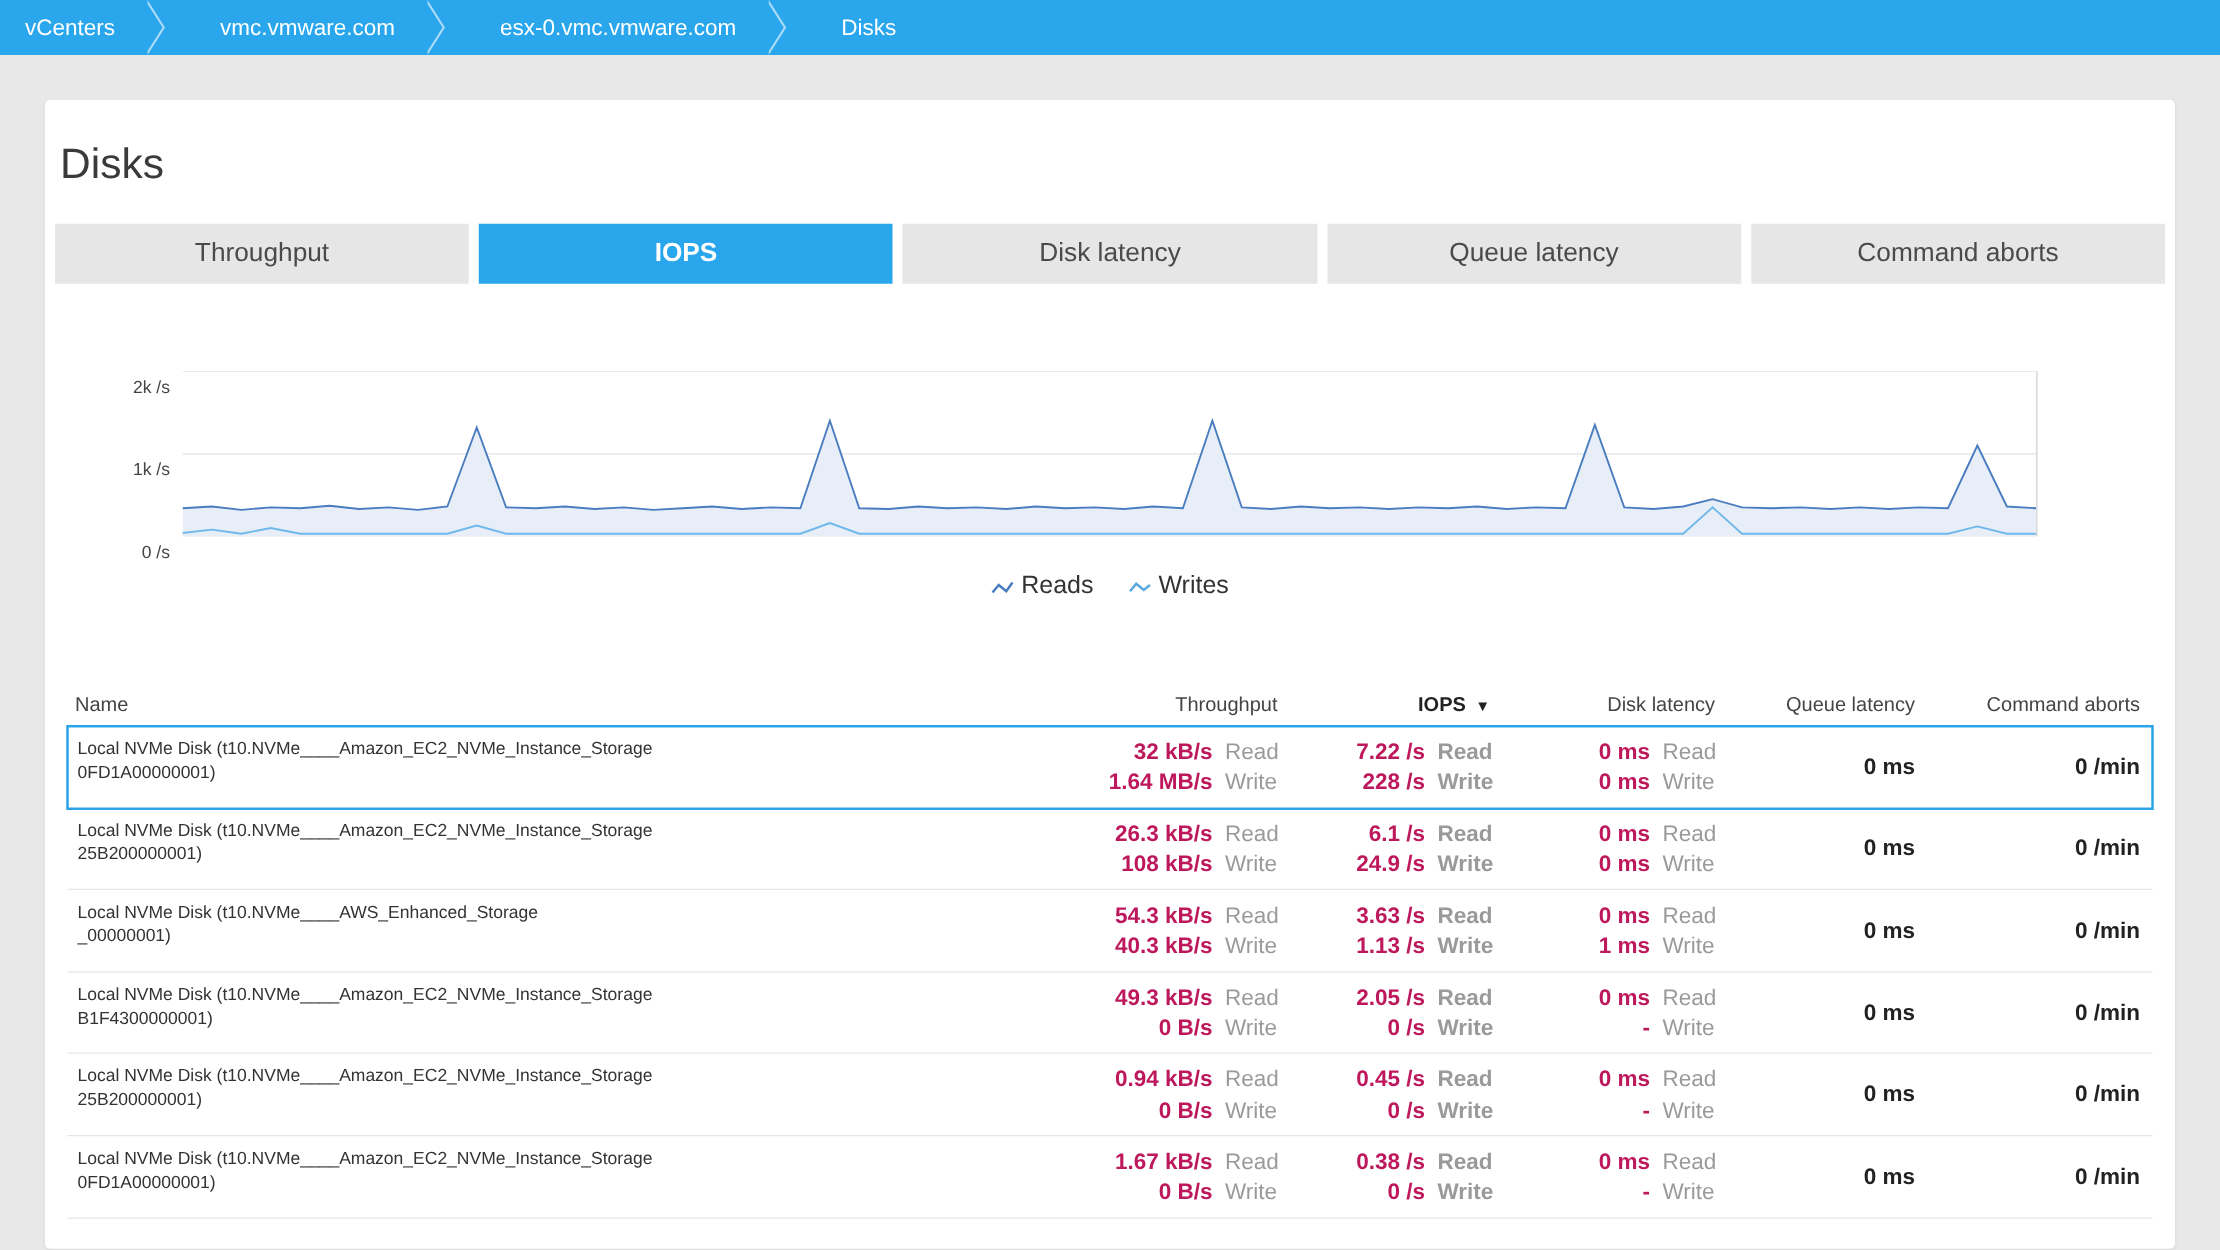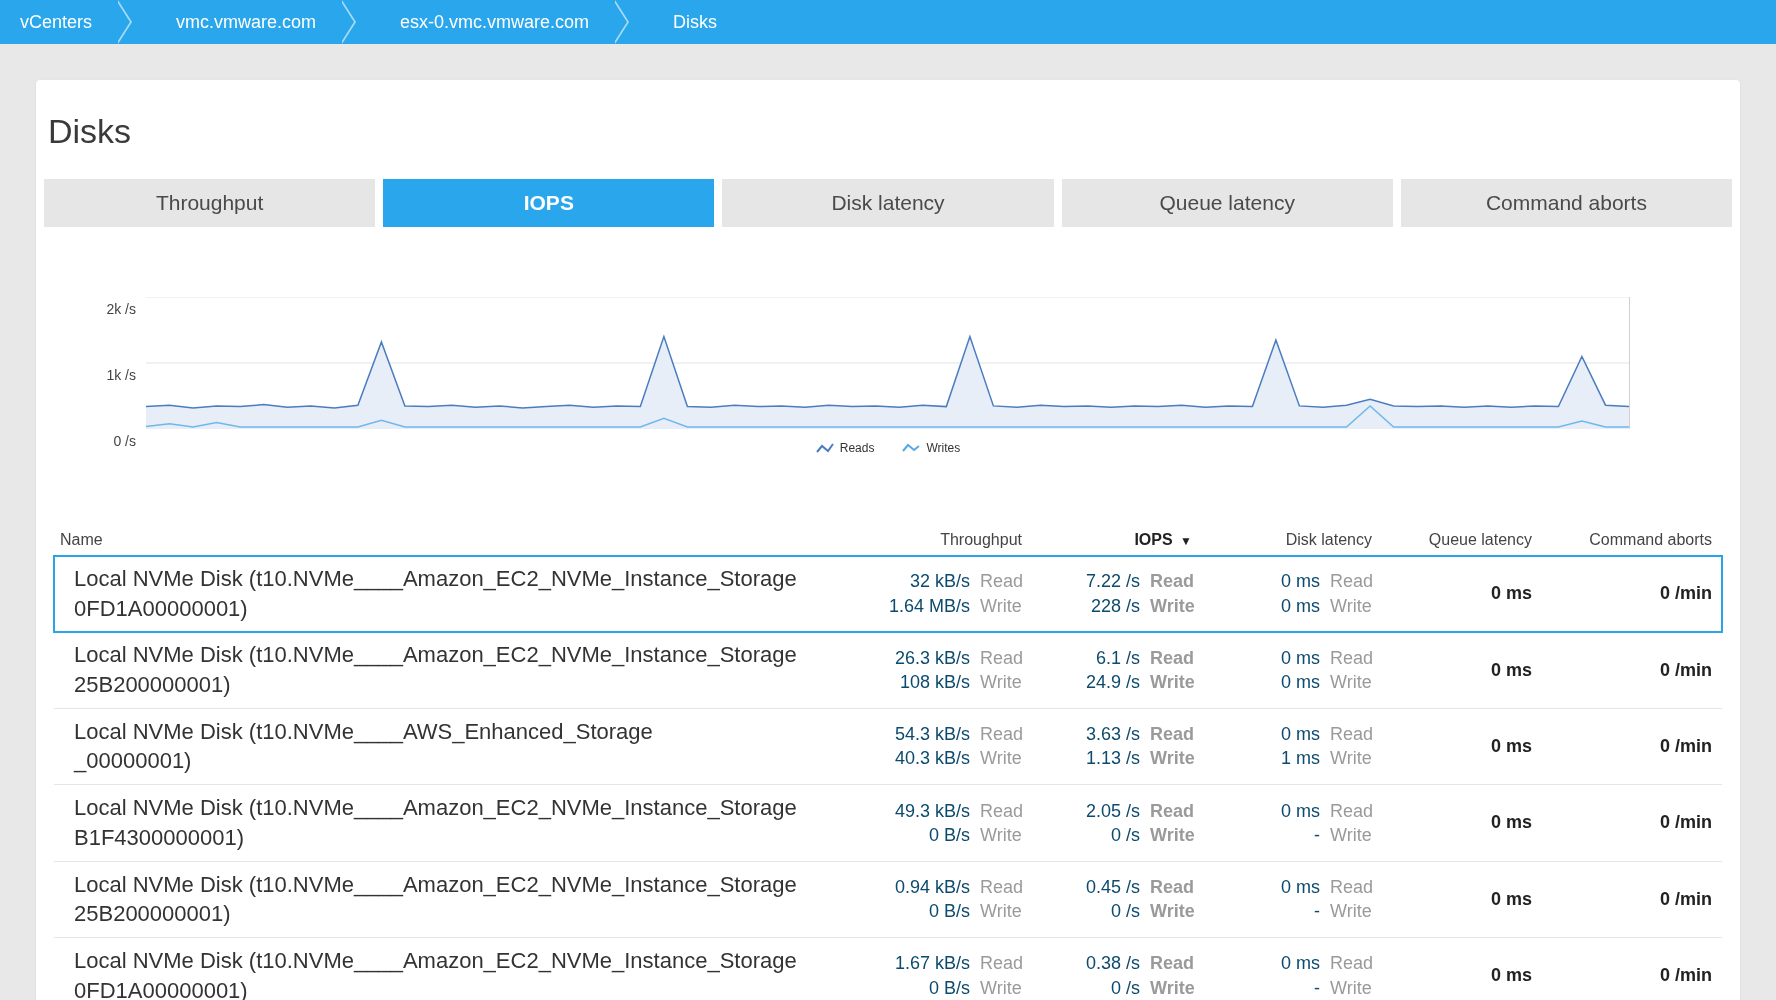--- a/index.html
+++ b/index.html
@@ -25,39 +25,39 @@
 
   
   .chart-area { padding: 70px 110px 10px 110px; }
   .chart-frame { position: relative; }
   .yaxis { position: absolute; left: -70px; top: 12px; height: 132px; width: 60px; }
   .ytick { position: absolute; right: 0; font-size: 14px; color: #444; transform: translateY(-50%); }
   .plot { position: relative; height: 132px; border-right: 1px solid #d0d0d0; border-bottom: 1px solid #d0d0d0; }
   .plot svg { position: absolute; left: 0; top: 0; }
   .xaxis { display: flex; justify-content: space-between; margin: 10px 0 0 0; }
   .xtick { font-size: 15px; color: #444; text-align: center; width: 1px; white-space: nowrap; display:flex; justify-content:center; }
-  .legend { display: flex; gap: 28px; justify-content: center; margin-top: 12px; font-size: 12px; color: #333; }
+  .legend { display: flex; gap: 28px; justify-content: center; margin-top: 28px; font-size: 20px; color: #333; }
   .legend span svg { vertical-align: -2px; margin-right: 6px; }
 
   
   .tbl-wrap { padding: 66px 18px 24px 18px; }
   .hdr { display:flex; align-items:flex-end; border-bottom:1px solid #bcbcbc; padding-bottom:6px; font-size:16px; color:#444; }
   .col-name { flex:1 1 auto; padding-left:6px; }
   .col-tp   { width:200px; text-align:right; }
   .col-iops { width:170px; text-align:right; font-weight:700; color:#222; }
   .col-dl   { width:180px; text-align:right; }
   .col-ql   { width:160px; text-align:right; }
   .col-ca   { width:190px; text-align:right; padding-right:10px; }
   .sort-ind { font-size:12px; margin-left:3px; }
   .row { display:flex; align-items:stretch; border-bottom:1px solid #e6e6e6; padding:8px 0; }
   .row.sel { outline:2px solid #2aa3e8; outline-offset:-1px; border-bottom-color:transparent; }
-  .cell-name { flex:1; padding-left:20px; font-size:22px; color:#333; line-height:1.35; }
+  .cell-name { flex:1; padding-left:8px; font-size:14px; color:#333; line-height:1.35; }
   .dual { display:flex; flex-direction:column; justify-content:center; }
   .pair { display:flex; justify-content:flex-end; align-items:baseline; gap:10px; line-height:1.35; }
-  .val { font-size:18px; color:#0c4a6e; font-weight:400; }
+  .val { font-size:18px; color:#be185d; font-weight:700; }
   .lbl { font-size:18px; color:#9a9a9a; width:42px; text-align:left; }
   .col-tp.cell  { width:200px; }
   .col-iops.cell{ width:170px; }
   .col-dl.cell  { width:180px; }
   .single { display:flex; align-items:center; justify-content:flex-end; font-size:18px; color:#222; font-weight:600; }
   .col-ql.cell { width:160px; }
   .col-ca.cell { width:190px; padding-right:10px; }
 </style>
 </head>
 <body>

